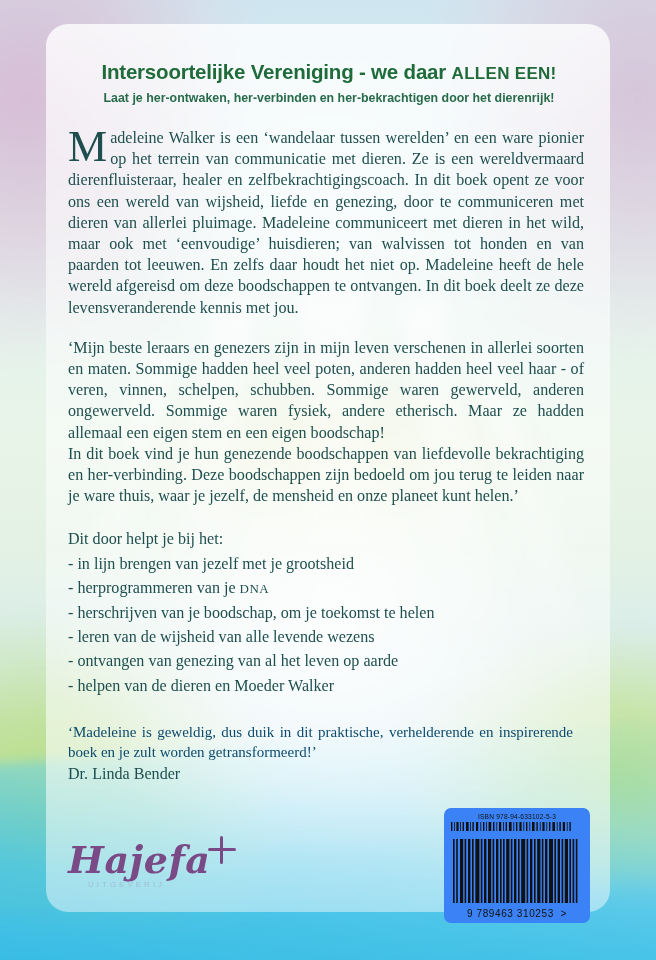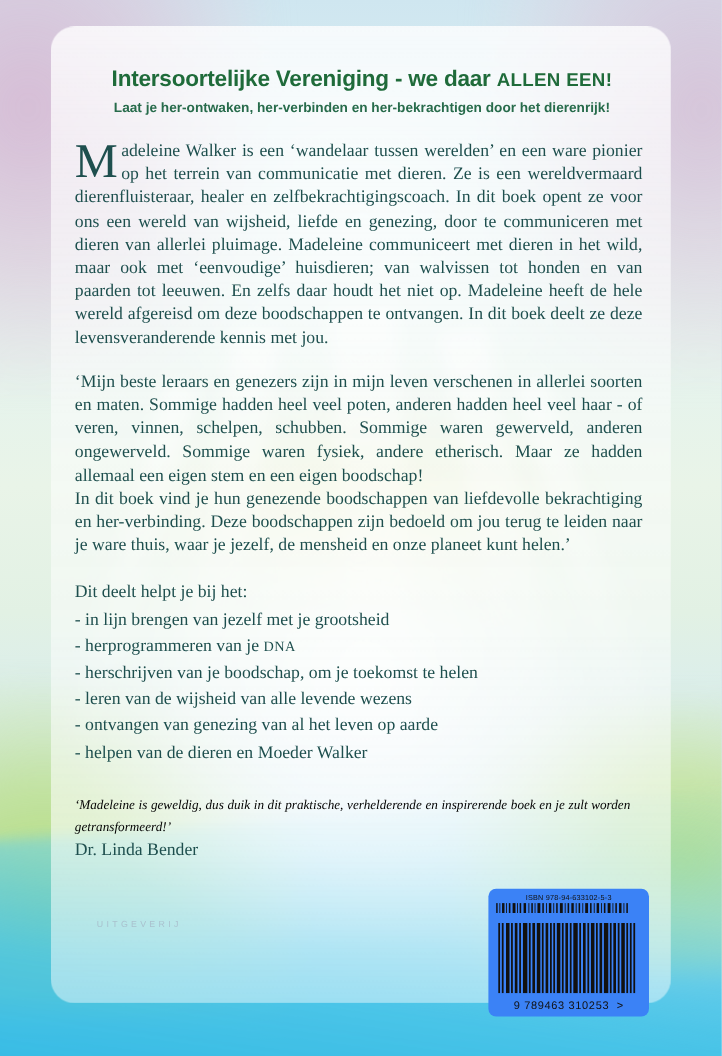--- a/index.html
+++ b/index.html
@@ -279,24 +279,23 @@
   }
   .sc { font-size: 13px; letter-spacing: 0.4px; }
 
   
   .endorse {
     margin-top: 24px;
     width: 505px;
   }
   .endorse .quote {
     font-family: "Liberation Serif", serif;
-    font-style: italic;
-    font-size: 12px;
+    font-size: 15px;
     line-height: 20px;
-    color: #000000;
+    color: #0c4a6e;
     text-align: justify;
   }
   .endorse .attrib {
     font-family: "Liberation Serif", serif;
     font-size: 16.1px;
     line-height: 22px;
     color: #1e4f4e;
     margin-top: 1px;
   }
 
@@ -425,21 +424,21 @@
     <div class="subheadline">Laat je her-ontwaken, her-verbinden en her-bekrachtigen door het dierenrijk!</div>
 
     <div class="body-wrap">
 
       <p class="body"><span class="dropcap">M</span><span>adeleine Walker is een ‘wandelaar tussen werelden’ en een ware pionier op het terrein van communicatie met dieren. Ze is een wereldvermaard dierenfluisteraar, healer en zelfbekrachtigingscoach. In dit boek opent ze voor ons een wereld van wijsheid, liefde en genezing, door te communiceren met dieren van allerlei pluimage. Madeleine communiceert met dieren in het wild, maar ook met ‘eenvoudige’ huisdieren; van walvissen tot honden en van paarden tot leeuwen. En zelfs daar houdt het niet op. Madeleine heeft de hele wereld afgereisd om deze boodschappen te ontvangen. In dit boek deelt ze deze levensveranderende kennis met jou.</span></p>
 
       <p class="body spaced">‘Mijn beste leraars en genezers zijn in mijn leven verschenen in allerlei soorten en maten. Sommige hadden heel veel poten, anderen hadden heel veel haar - of veren, vinnen, schelpen, schubben. Sommige waren gewerveld, anderen ongewerveld. Sommige waren fysiek, andere etherisch. Maar ze hadden allemaal een eigen stem en een eigen boodschap!</p>
 
       <p class="body">In dit boek vind je hun genezende boodschappen van liefdevolle bekrachtiging en her-verbinding. Deze boodschappen zijn bedoeld om jou terug te leiden naar je ware thuis, waar je jezelf, de mensheid en onze planeet kunt helen.’</p>
 
-      <div class="list-intro">Dit deelt helpt je bij het:</div>
+      <div class="list-intro">Dit door helpt je bij het:</div>
 
       <ul class="bullets">
         <li><span>- in lijn brengen van jezelf met je grootsheid</span></li>
         <li><span>- herprogrammeren van je </span><span class="sc">DNA</span></li>
         <li><span>- herschrijven van je boodschap, om je toekomst te helen</span></li>
         <li><span>- leren van de wijsheid van alle levende wezens</span></li>
         <li><span>- ontvangen van genezing van al het leven op aarde</span></li>
         <li><span>- helpen van de dieren en Moeder Walker</span></li>
       </ul>
 
@@ -447,20 +446,21 @@
         <div class="quote">‘Madeleine is geweldig, dus duik in dit praktische, verhelderende en inspirerende boek en je zult worden getransformeerd!’</div>
         <div class="attrib">Dr. Linda Bender</div>
       </div>
 
     </div>
   </div>
 
   <div class="footer">
 
     <div class="logo-block">
+      <div class="logo-word"><span>Hajefa</span><span class="logo-plus"></span></div>
       <div class="logo-tagline">UITGEVERIJ</div>
     </div>
 
     <div class="isbn-block">
       <div class="isbn-line">ISBN 978-94-633102-5-3</div>
       <svg class="isbn-mini-bars" viewBox="0 0 122 9" preserveAspectRatio="none">
         <g fill="#111">
           <rect x="0" y="0" width="1.4" height="9"></rect>
             <rect x="3" y="0" width="0.8" height="9"></rect>
           <rect x="5.4" y="0" width="2.2" height="9"></rect>

